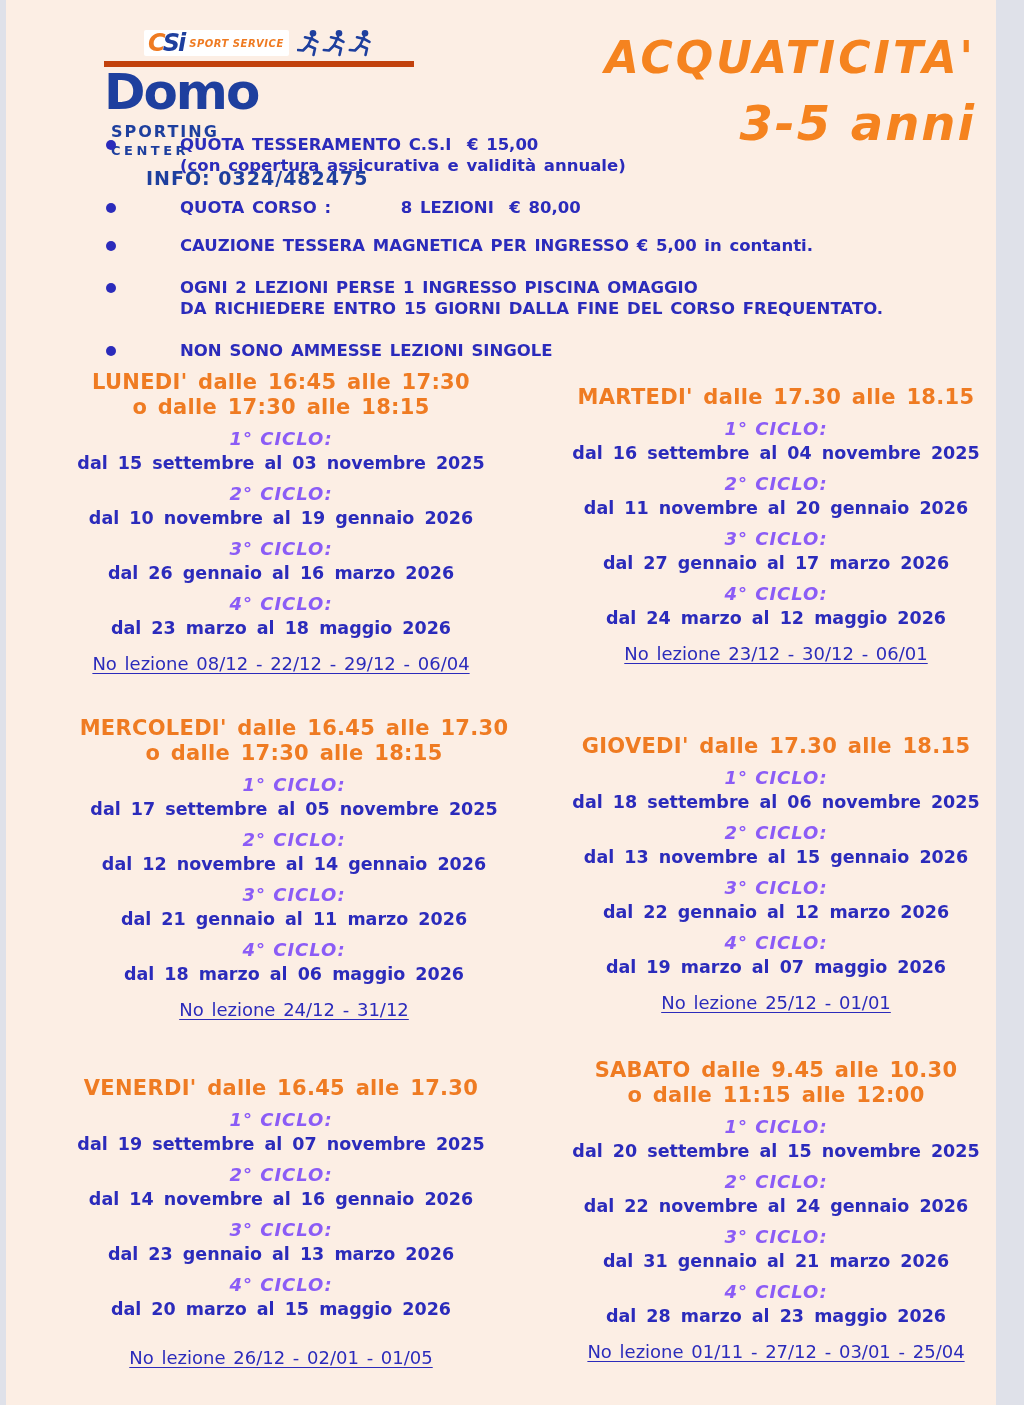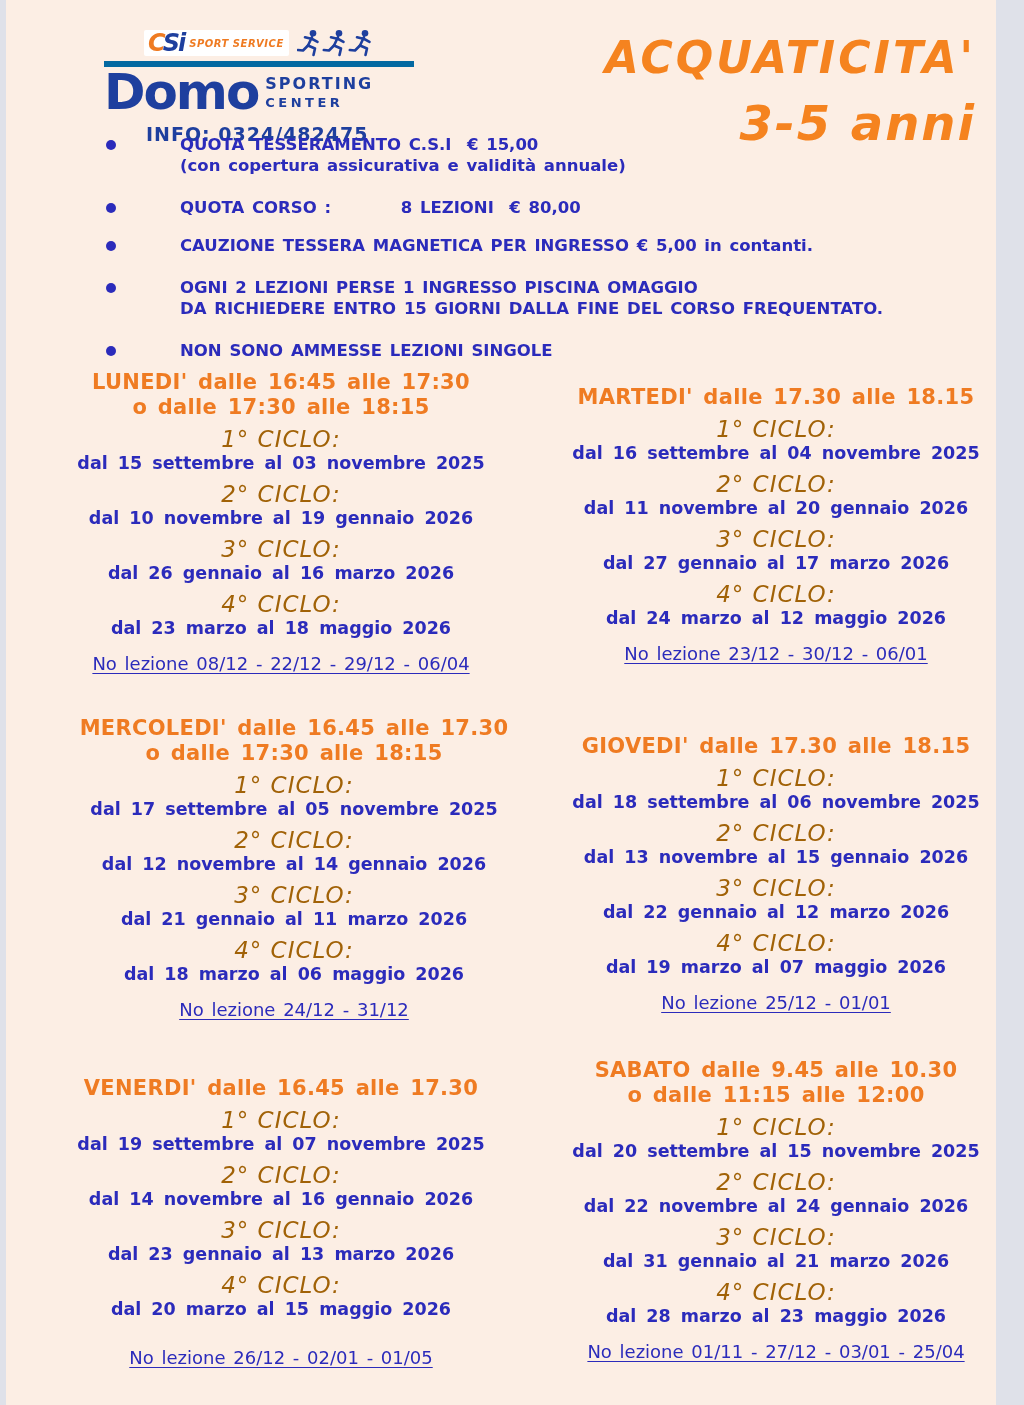--- a/index.html
+++ b/index.html
@@ -18,21 +18,21 @@
 
   
   .logo { position: absolute; left: 98px; top: 28px; width: 310px; }
   .logo-top { display: flex; align-items: center; margin-left: 40px; }
   .csi-box { background: #ffffff; display: flex; align-items: center; padding: 1px 5px 1px 4px; border-radius: 2px; }
   .csi-mark { font-style: italic; font-weight: 900; font-size: 24px; line-height: 24px; letter-spacing: -2px; }
   .csi-c { color: #ef7b22; }
   .csi-rest { color: #1e3f9e; }
   .sport-service { color: #ef7b22; font-style: italic; font-weight: 900; font-size: 10px; letter-spacing: 0.5px; padding-left: 5px; white-space: nowrap; }
   .runners { margin-left: 8px; flex: none; }
-  .brand-row { border-top: 6px solid #0369a1; margin-top: 3px; padding-top: 1px; display: flex; align-items: flex-start; }
+  .brand-row { border-top: 6px solid #c2410c; margin-top: 3px; padding-top: 1px; display: flex; align-items: flex-start; flex-direction: column; }
   .brand { color: #1e3f9e; font-weight: 900; font-size: 50px; line-height: 48px; letter-spacing: -2px; }
   .brand-sub { display: flex; flex-direction: column; margin-left: 7px; margin-top: 7px; color: #1e3f9e; }
   .brand-sub .s1 { font-size: 16px; font-weight: 700; letter-spacing: 2px; line-height: 18px; }
   .brand-sub .s2 { font-size: 13px; font-weight: 900; letter-spacing: 3.5px; line-height: 19px; }
   .info-line { margin-top: 7px; margin-left: 42px; color: #1e3f9e; font-weight: 700; font-size: 19px; letter-spacing: 1px; }
 
   
   .title-wrap { position: absolute; left: 560px; top: 32px; width: 410px; text-align: right; color: #f5831f; font-style: italic; }
   .title-main { font-size: 44px; font-weight: 900; letter-spacing: 3px; }
   .title-sub { font-size: 48px; font-weight: 900; margin-top: 12px; letter-spacing: 2px; }
@@ -48,21 +48,21 @@
   .bullet-li.gap-xl { margin-bottom: 21px; }
 
   
   .day-block { position: absolute; text-align: center; }
   .day-header {
     color: #ef7b22; font-weight: 700; font-size: 21px; line-height: 25px;
     white-space: pre-wrap; letter-spacing: 0.3px; word-spacing: 3px;
   }
   .cycle { margin-top: 7px; }
   .cycle:first-of-type { margin-top: 10px; }
-  .cycle-label { color: #a16207; font-style: italic; font-weight: 400; font-size: 23px; line-height: 24px; letter-spacing: 1px; }
+  .cycle-label { color: #8b5cf6; font-style: italic; font-weight: 700; font-size: 18px; line-height: 24px; letter-spacing: 1px; }
   .cycle-dates { color: #2b2bbb; font-weight: 700; font-size: 17.5px; line-height: 24px; word-spacing: 4px; }
   .no-lesson {
     display: inline-block; margin-top: 13px; color: #2b2bbb; font-weight: 400; font-size: 18px;
     text-decoration: underline; text-underline-offset: 3px; word-spacing: 2px;
   }
   .no-lesson.gap-lg { margin-top: 26px; }
 
   .pos-lunedi    { left: 55px;  top: 370px;  width: 440px; }
   .pos-martedi   { left: 555px; top: 385px;  width: 430px; }
   .pos-mercoledi { left: 68px;  top: 716px;  width: 440px; }

